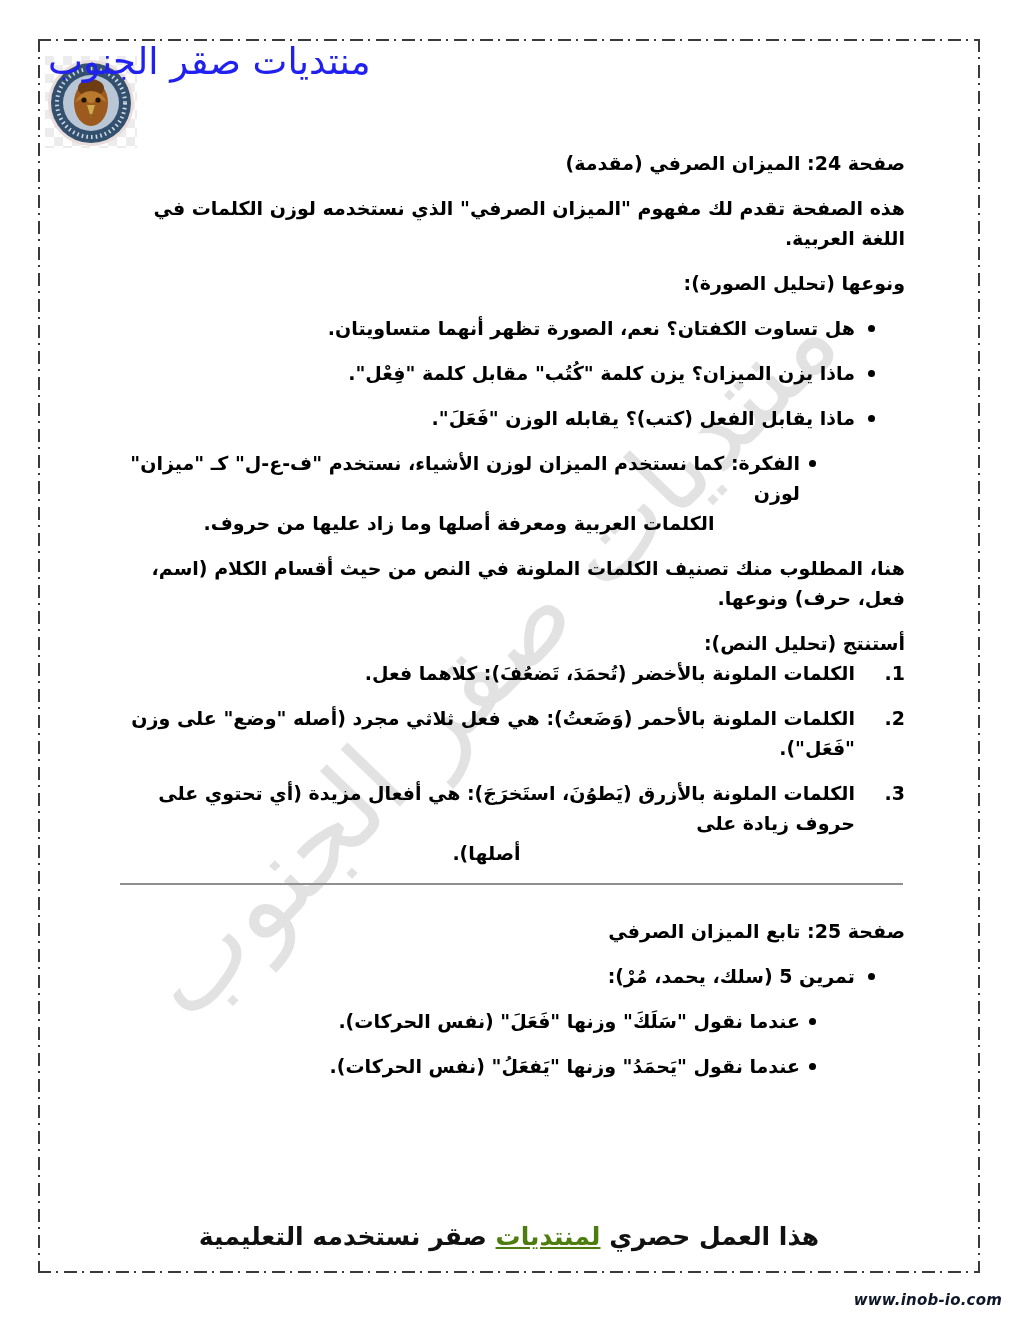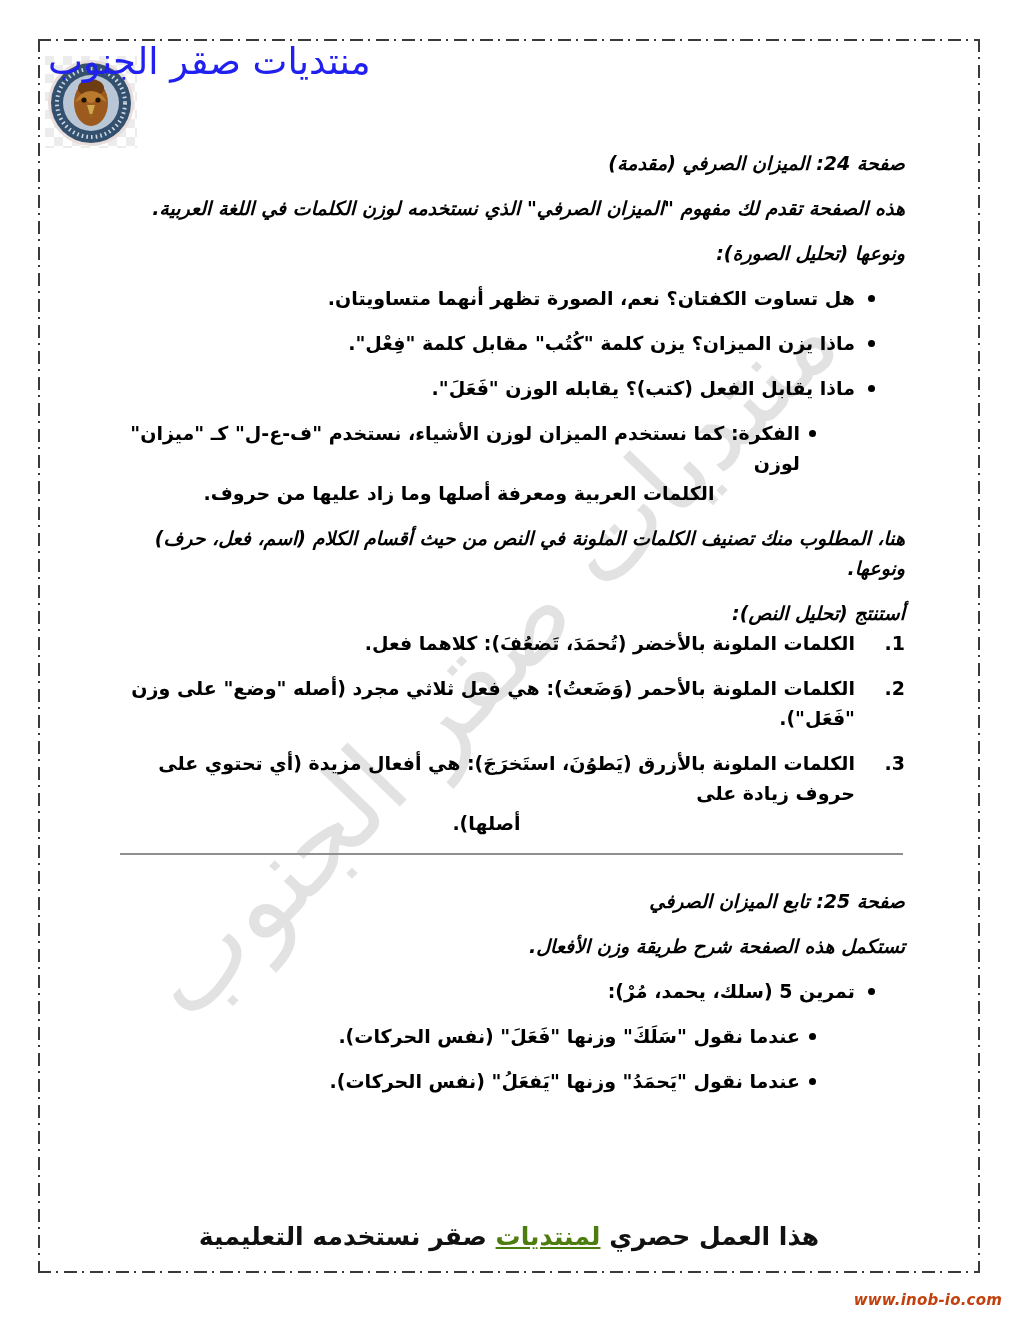--- a/index.html
+++ b/index.html
@@ -34,21 +34,21 @@
     position:absolute;left:45px;top:56px;width:92px;height:92px;z-index:2;
     background:repeating-conic-gradient(#ffffff 0% 25%,#ececec 0% 50%) 0 0 / 18px 18px;
   }
   .logo svg{display:block;}
 
   .content{
     position:absolute;top:148px;left:118px;right:115px;z-index:1;
     direction:rtl;text-align:right;
     font-size:19px;line-height:30px;font-weight:700;
   }
-  .blk{margin:0 0 15px 0;font-style:italic;}
+  .blk{margin:0 0 15px 0;}
   .tight{margin-bottom:0;}
   .li{display:flex;margin:0 0 15px 0;}
   .li .dot{flex:0 0 30px;position:relative;}
   .li .dot::before{content:"";position:absolute;right:10px;top:12px;width:7px;height:7px;border-radius:50%;background:#000;}
   .li.lvl1{padding-right:20px;}
   .li.lvl2{padding-right:85px;}
   .li.lvl2 .dot{flex:0 0 20px;}
   .li.lvl2 .dot::before{right:4px;}
   .li.num{padding-right:0;}
   .nmark{flex:0 0 50px;text-align:right;}
@@ -56,21 +56,21 @@
   .cont{text-align:center;}
   .divider{height:2px;background:#8f8f8f;margin:0 2px 31px 2px;}
 
   .footer{
     position:absolute;top:1222px;left:38px;right:40px;z-index:1;
     direction:rtl;text-align:center;font-size:25px;font-weight:700;color:#111;
   }
   .footer .flink{color:#4d7c0f;text-decoration:underline;cursor:pointer;}
   .url{
     position:absolute;top:1291px;right:18px;z-index:1;
-    font-size:15px;font-weight:700;font-style:italic;color:#c2410c;letter-spacing:.2px;
+    font-size:15px;font-weight:700;font-style:italic;color:#0f172a;letter-spacing:.2px;
   }
 </style>
 </head>
 <body>
 
 <div class="sheet">
 
   <div class="bframe bf-h bf-top"></div>
   <div class="bframe bf-h bf-bottom"></div>
   <div class="bframe bf-v bf-left"></div>
@@ -138,21 +138,20 @@
       <span class="nmark">3.</span>
       <div class="txt">
         <div class="ln">الكلمات الملونة بالأزرق (يَطوُنَ، استَخرَجَ): هي أفعال مزيدة (أي تحتوي على حروف زيادة على</div>
         <div class="ln cont">أصلها).</div>
       </div>
     </div>
 
     <div class="divider"></div>
 
     <p class="blk">صفحة 25: تابع الميزان الصرفي</p>
-    <p class="blk">تستكمل هذه الصفحة شرح طريقة وزن الأفعال.</p>
 
 
     <div class="li lvl1">
       <span class="dot"></span>
       <div class="txt">تمرين 5 (سلك، يحمد، مُرْ):</div>
     </div>
 
     <div class="li lvl2">
       <span class="dot"></span>
       <div class="txt">عندما نقول "سَلَكَ" وزنها "فَعَلَ" (نفس الحركات).</div>

